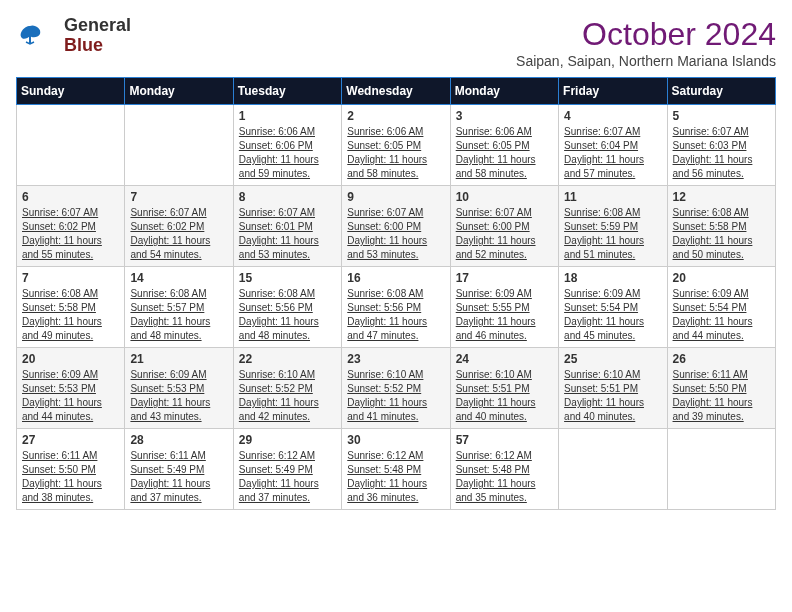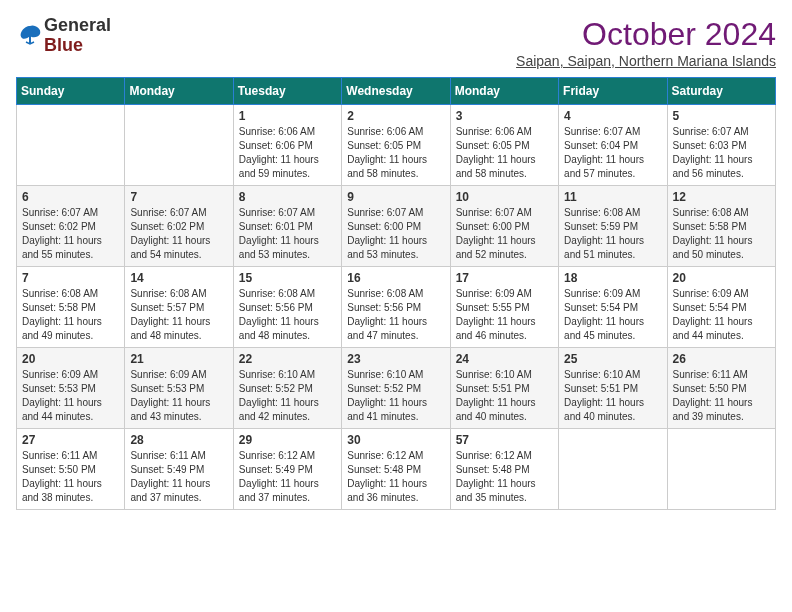--- a/index.html
+++ b/index.html
@@ -12,21 +12,21 @@
     }
     .header {
       display: flex;
       align-items: flex-start;
       justify-content: space-between;
       margin-bottom: 8px;
     }
     .logo {
       display: flex;
       align-items: center;
-      gap: 0;
+      gap: 20px;
     }
     .logo-text {
       font-size: 18px;
       font-weight: bold;
       line-height: 1.1;
     }
     .logo-general { color: #333; }
     .logo-blue { color: #7f1d1d; }
     .logo-bird {
       width: 28px;
@@ -36,29 +36,28 @@
       text-align: right;
     }
     .month-title {
       font-size: 32px;
       font-weight: normal;
       color: #701a75;
     }
     .subtitle {
       font-size: 14px;
       color: #444;
-      text-decoration: underline;
     }
     table {
       width: 100%;
       border-collapse: collapse;
       table-layout: fixed;
     }
     thead tr th {
-      background: #0f766e;
+      background: #0f172a;
       color: #fff;
       font-size: 12px;
       font-weight: bold;
       padding: 6px 4px;
       text-align: left;
       border: 1px solid #2a7fd4;
     }
     tbody tr td {
       border: 1px solid #ccc;
       vertical-align: top;
@@ -76,20 +75,21 @@
     .day-num {
       font-size: 12px;
       font-weight: bold;
       display: block;
       margin-bottom: 2px;
     }
     .cell-text {
       font-size: 10px;
       line-height: 1.4;
       color: #333;
+      text-decoration: underline;
     }
   </style>
 </head>
 <body>
 
 <div class="header">
   <div class="logo">
     <svg class="logo-bird" viewBox="0 0 28 28">
       <path d="M14 4 C18 2, 26 6, 24 12 C22 16, 16 16, 14 14 C12 16, 8 18, 6 16 C2 12, 8 4, 14 4Z" fill="#1a6fbc"></path>
       <path d="M14 14 L14 22" stroke="#1a6fbc" stroke-width="2"></path>

